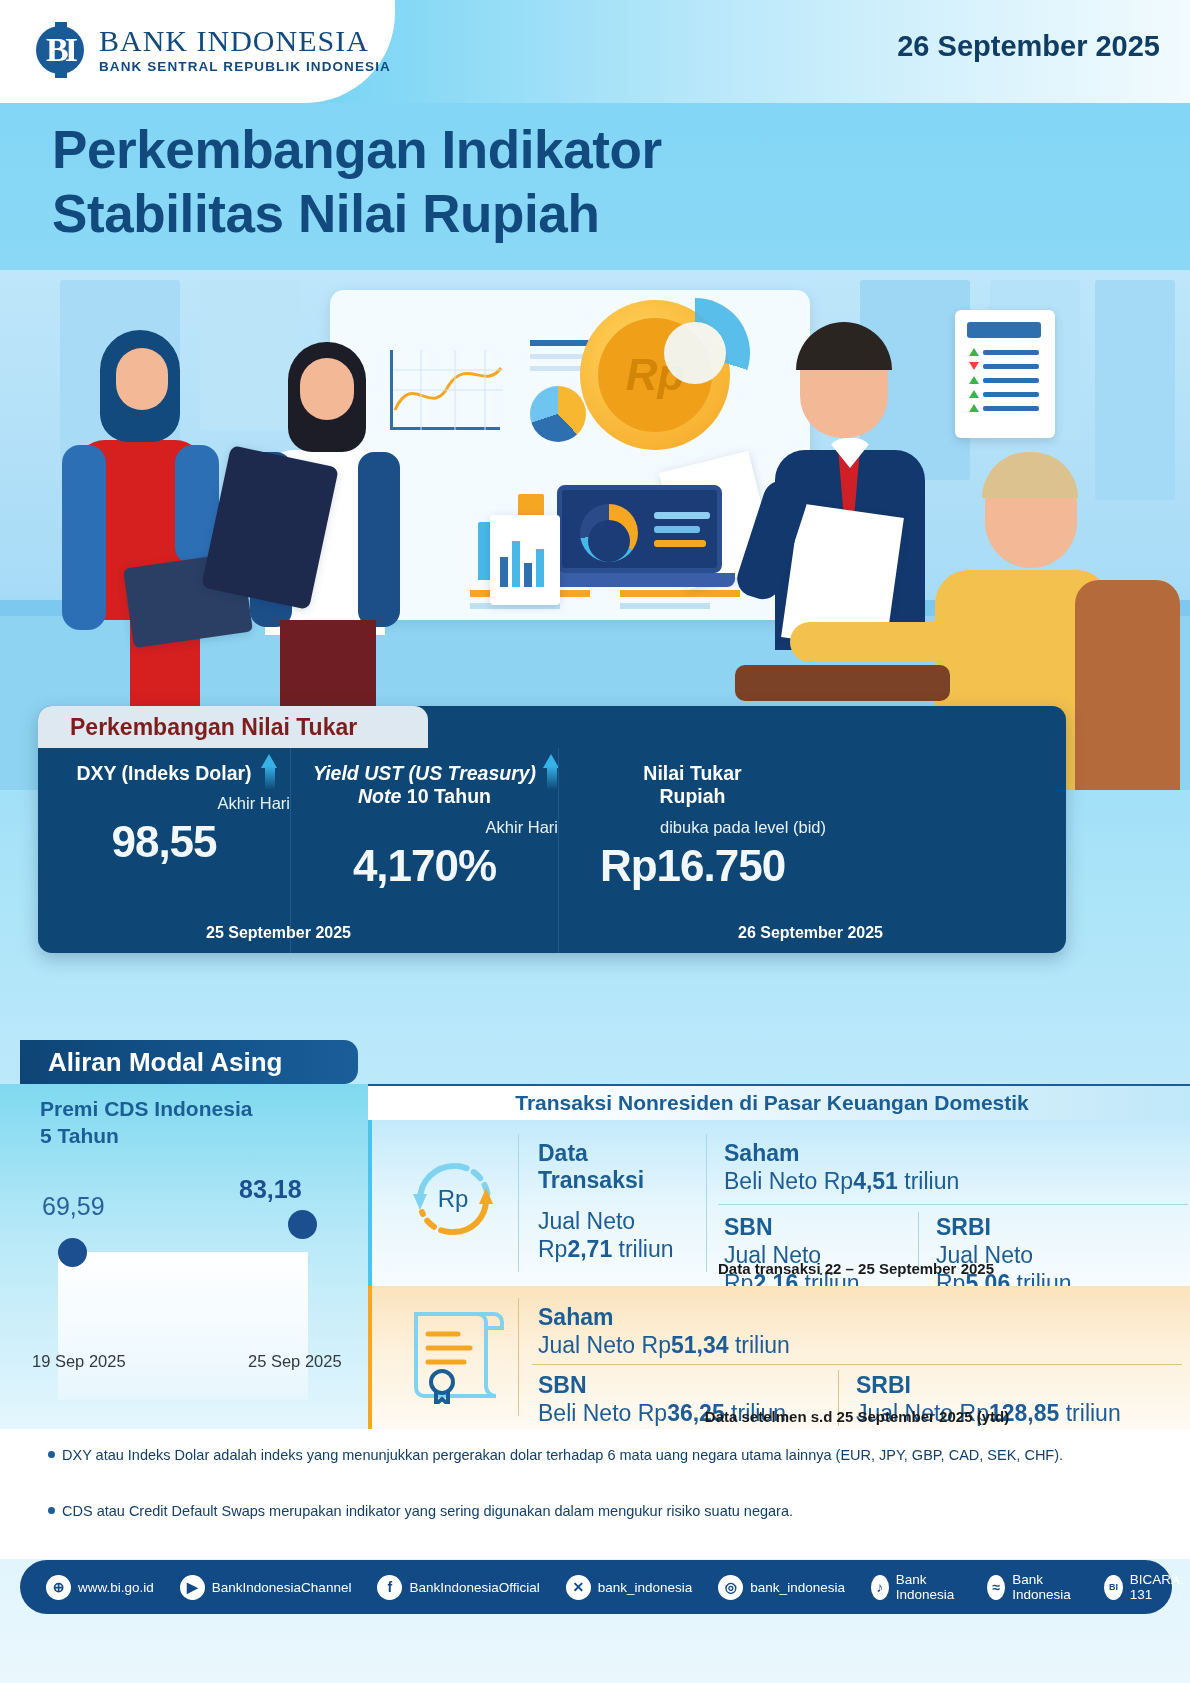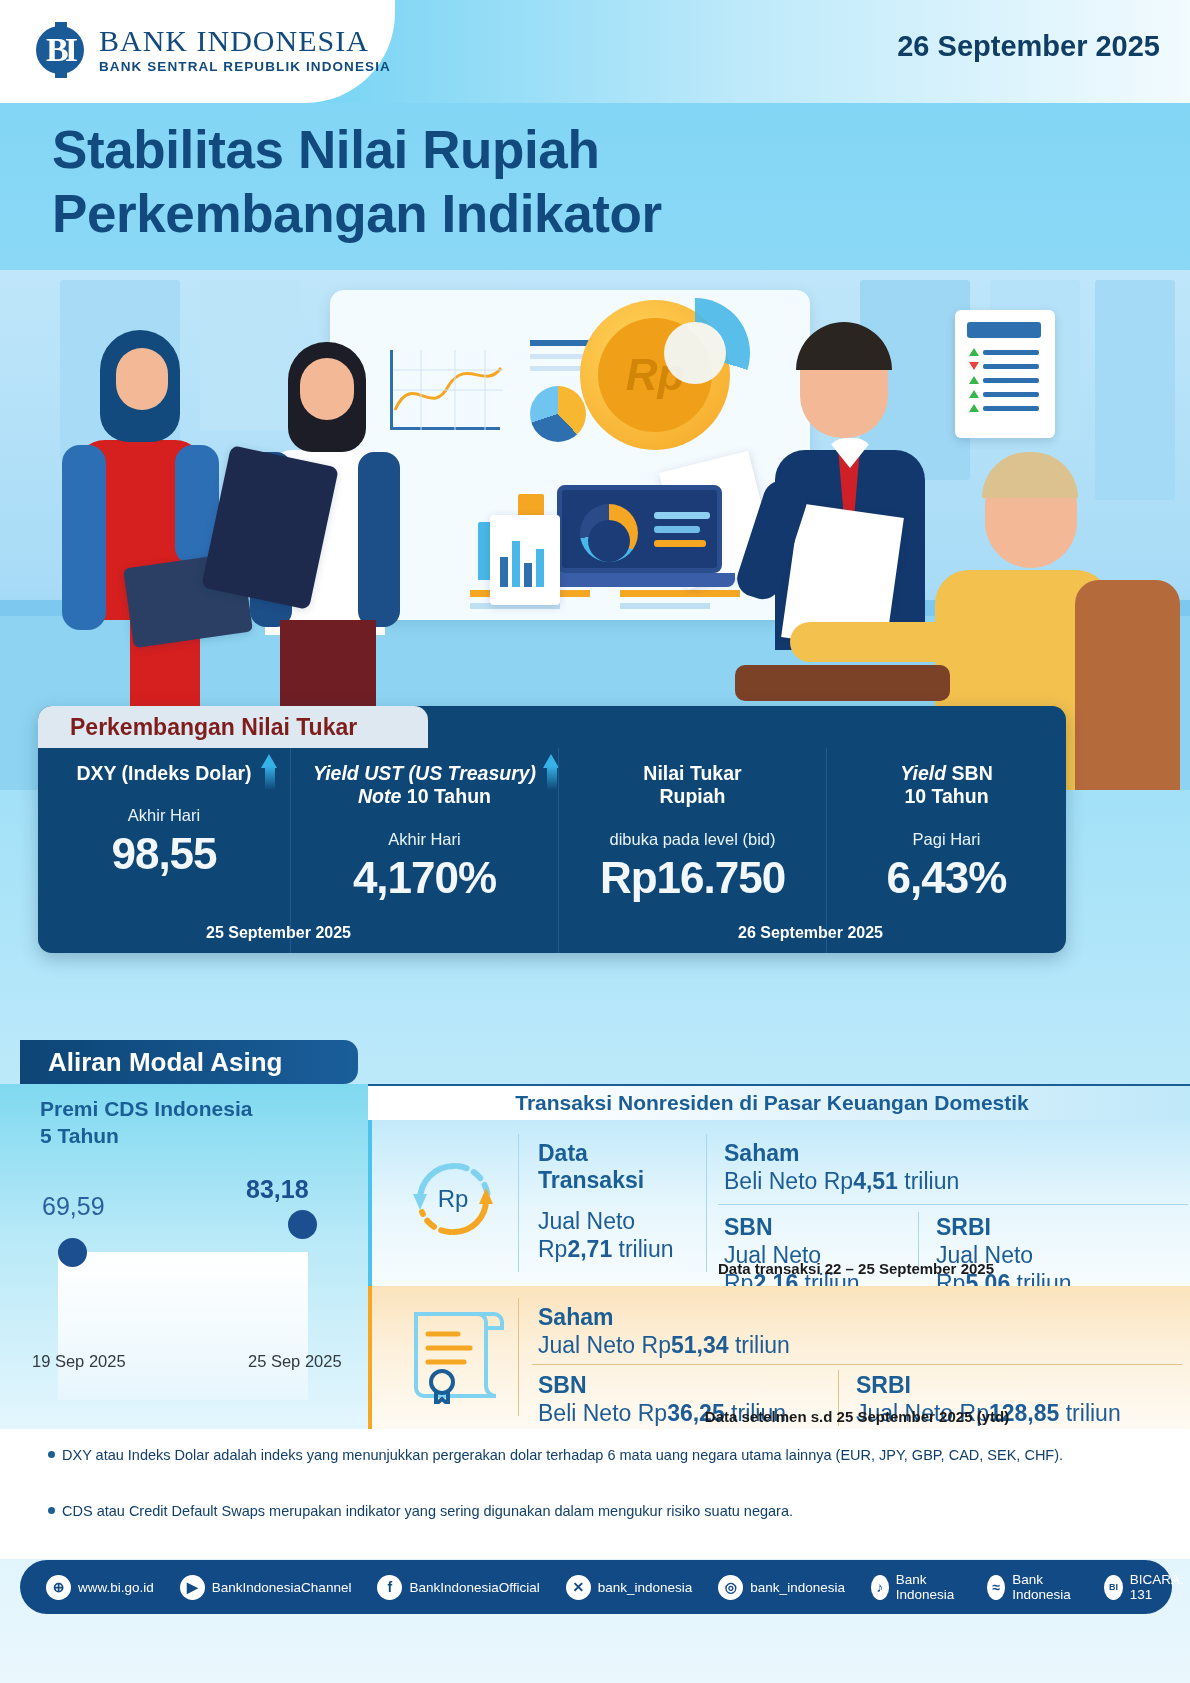--- a/index.html
+++ b/index.html
@@ -86,21 +86,21 @@
               background:#0e4675; border-radius:14px; box-shadow:0 6px 18px rgba(5,40,70,.25); }
   .nt-tab { position:absolute; left:38px; top:706px; width:390px; height:42px;
             background:#dde8f0; border-radius:14px 14px 0 0; display:flex; align-items:center; }
   .nt-tab span { margin-left:32px; font-size:23px; font-weight:bold; color:#7f1d1d; }
   .nt-grid { position:absolute; left:38px; top:748px; width:1028px; height:205px; display:flex; }
   .nt-cell { flex:1; position:relative; padding-top:14px; text-align:center; color:#fff; }
   .nt-cell + .nt-cell { border-left:1px solid #1d5b8f; }
   .c1 { flex:0 0 252px; } .c2 { flex:0 0 268px; } .c3 { flex:0 0 268px; } .c4 { flex:0 0 240px; }
   .nt-label { font-size:19.5px; font-weight:bold; line-height:1.2; }
   .nt-label em { font-style:italic; }
-  .nt-sub { font-size:16.5px; margin-top:21px; font-weight:normal; color:#e8f3fb; }
+  .nt-sub { font-size:16.5px; margin-top:9px; font-weight:normal; color:#e8f3fb;text-align:right; }
   .nt-val { font-size:44px; font-weight:bold; margin-top:4px; letter-spacing:-1px; color:#f2f7fb; }
   .arrow-up { position:absolute; width:17px; height:36px; }
   .arrow-up .shaft { position:absolute; left:4px; top:12px; width:10px; height:24px;
                      background:linear-gradient(180deg,#36b2e8,#0e4675); }
   .arrow-up .headp { position:absolute; left:0; top:0; width:0; height:0;
                      border-left:8.5px solid transparent; border-right:8.5px solid transparent;
                      border-bottom:14px solid #36b2e8; }
   .nt-dates { position:absolute; left:38px; top:918px; width:1028px; height:35px; }
   .nt-date { position:absolute; font-size:16px; font-weight:bold; color:#fff; }
 
@@ -178,22 +178,22 @@
       </div>
       <div>
         <div class="logo-text1">BANK INDONESIA</div>
         <div class="logo-text2">BANK SENTRAL REPUBLIK INDONESIA</div>
       </div>
     </div>
     <div class="header-date">26 September 2025</div>
   </div>
 
   <div class="title">
+    <div>Perkembangan Indikator</div>
     <div>Stabilitas Nilai Rupiah</div>
-    <div>Perkembangan Indikator</div>
   </div>
 
   <div class="illus">
     <div class="ill-bg"></div>
     <div class="win" style="left:60px;top:10px;width:120px;height:180px;"></div>
     <div class="win" style="left:200px;top:10px;width:100px;height:150px;background:#bbe4f8;"></div>
     <div class="win" style="left:860px;top:10px;width:110px;height:200px;background:#9ed7f4;"></div>
     <div class="win" style="left:990px;top:10px;width:90px;height:160px;background:#b5e2f8;"></div>
     <div class="win" style="left:1095px;top:10px;width:80px;height:220px;background:#a5daf6;"></div>
     <div class="deskline"></div>
@@ -338,27 +338,20 @@
       <div class="nt-val">4,170%</div>
     </div>
 
     <div class="nt-cell c3">
       <div class="nt-label">Nilai Tukar</div>
       <div class="nt-label">Rupiah</div>
       <div class="nt-sub">dibuka pada level (bid)</div>
       <div class="nt-val">Rp16.750</div>
     </div>
 
-    <div class="nt-cell c4">
-      <div class="nt-label"><em>Yield</em>
-        <span>SBN</span></div>
-      <div class="nt-label">10 Tahun</div>
-      <div class="nt-sub">Pagi Hari</div>
-      <div class="nt-val">6,43%</div>
-    </div>
   </div>
   <div class="nt-dates">
     <div class="nt-date" style="left:168px;top:6px;">25 September 2025</div>
     <div class="nt-date" style="left:700px;top:6px;">26 September 2025</div>
   </div>
 
   <div class="cds-panel"></div>
   <div class="ama-tab">
     <span>Aliran Modal Asing</span>
   </div>
@@ -366,21 +359,21 @@
     <div>Premi CDS Indonesia</div>
     <div>5 Tahun</div>
   </div>
   <div class="cds-plot"></div>
   <svg class="cds-line">
     <line x1="72" y1="1252" x2="302" y2="1224" stroke="#1b4f8f" stroke-width="4"></line>
   </svg>
   <div class="cds-dot" style="left:58px;top:1238px;"></div>
   <div class="cds-dot" style="left:288px;top:1210px;"></div>
   <div class="cds-v left" style="left:42px;top:1192px;">69,59</div>
-  <div class="cds-v" style="left:246px;top:1175px;">83,18</div>
+  <div class="cds-v" style="left:239px;top:1175px;">83,18</div>
   <div class="cds-bps">bps</div>
   <div class="cds-x" style="left:32px;top:1352px;">19 Sep 2025</div>
   <div class="cds-x" style="left:248px;top:1352px;">25 Sep 2025</div>
 
   <div class="tr-wrap">
     <div class="tr-head">
       <span>Transaksi Nonresiden di Pasar Keuangan Domestik</span>
     </div>
 
     <div class="tr-blue">

